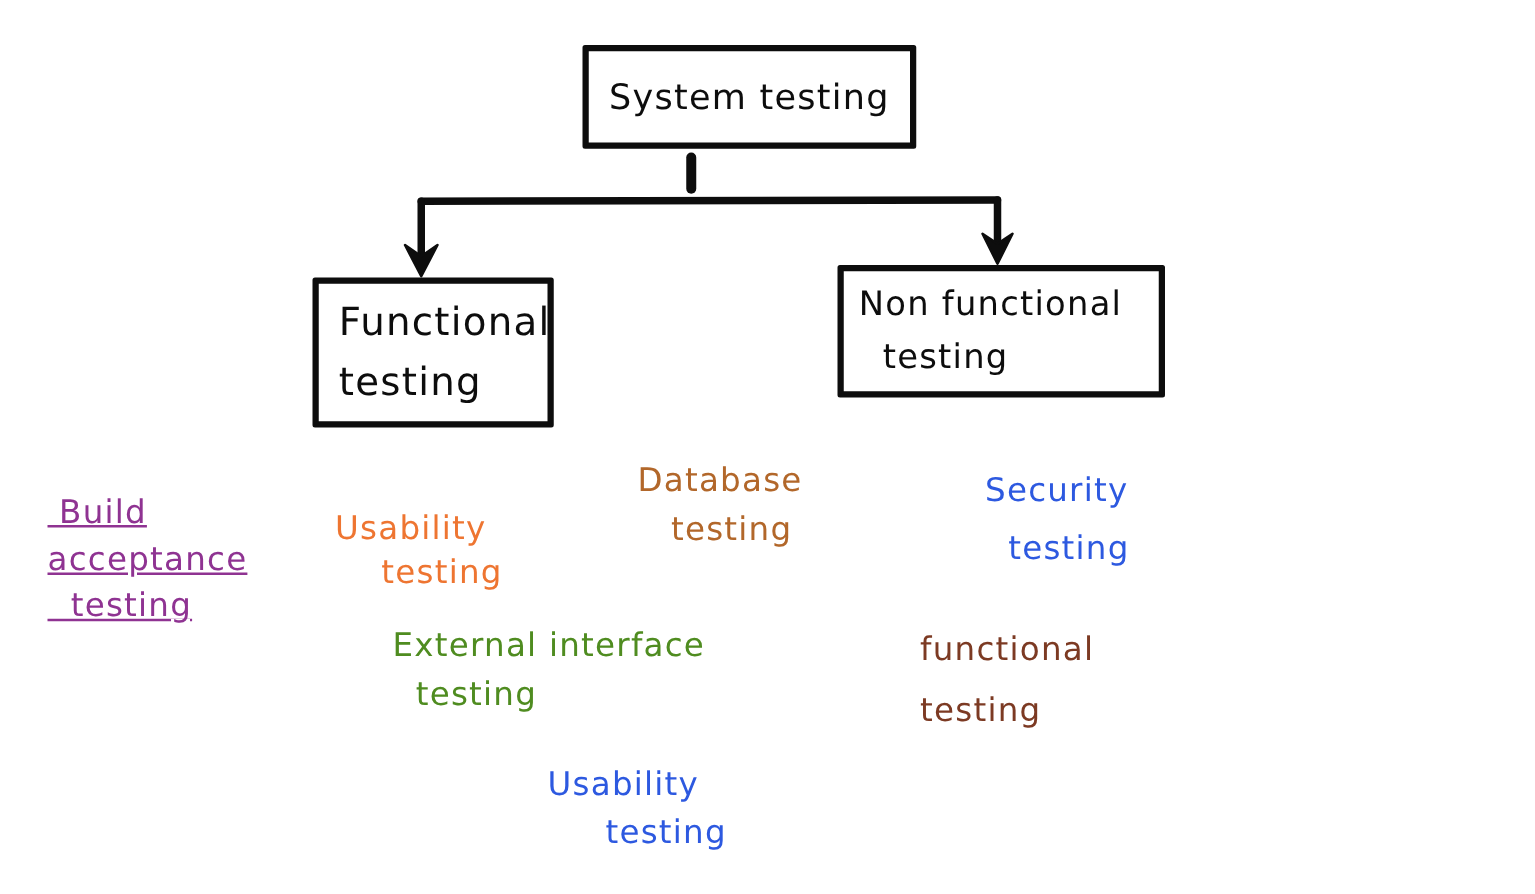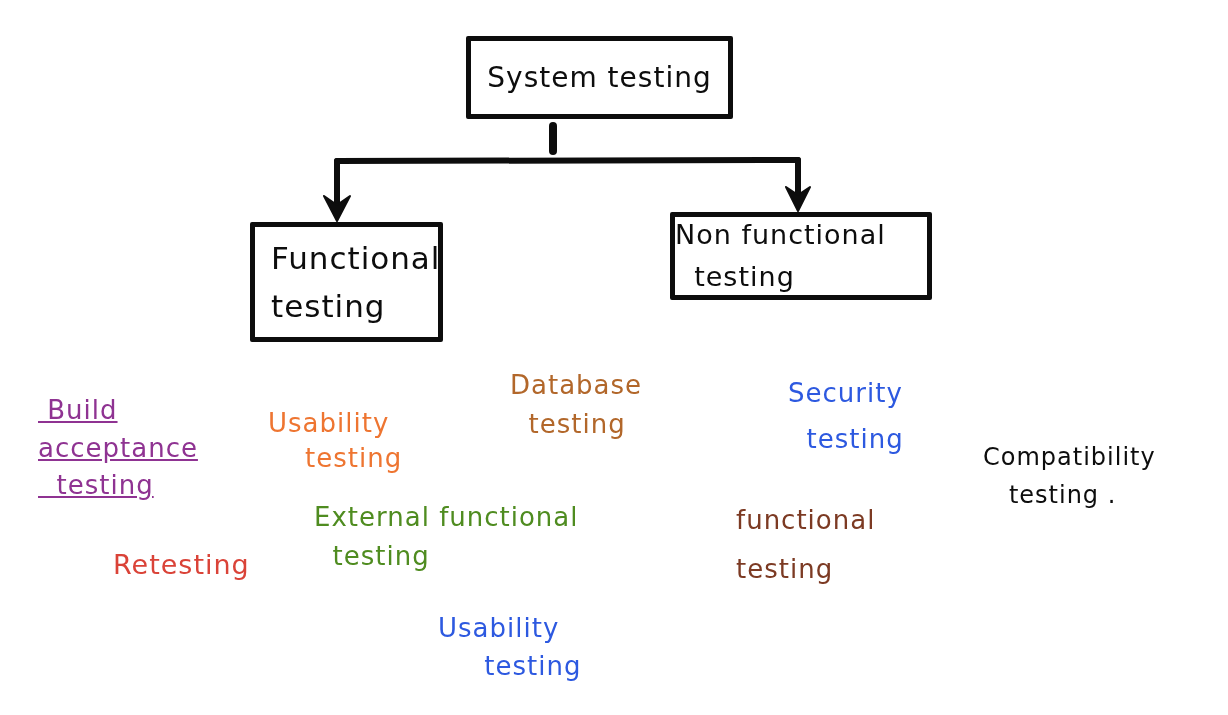--- a/index.html
+++ b/index.html
@@ -50,35 +50,35 @@
     width: 193px;
     height: 120px;
     padding-left: 16px;
     font-size: 31px;
     line-height: 1.55;
   }
   .nonfunc-box {
     left: 670px;
     top: 212px;
     width: 262px;
-    height: 88px;
-    padding-left: 0;
+    height: 106px;
+    padding-left: 12px;
     font-size: 27px;
     line-height: 1.55;
   }
   .hand-label {
     position: absolute;
     white-space: pre;
     letter-spacing: 1px;
     font-size: 26px;
     line-height: 1.45;
   }
   .lbl-build        { left: 38px;  top: 392px; text-decoration: underline; }
   .lbl-regression   { left: 268px; top: 406px; line-height: 1.35; }
-  .lbl-database     { left: 510px; top: 366px; line-height: 1.5; }
+  .lbl-database     { left: 510px; top: 366px; line-height: 1.5; text-align: center; }
   .lbl-security     { left: 788px; top: 371px; line-height: 1.75; }
   .lbl-compat       { left: 983px; top: 438px; font-size: 24px; line-height: 1.6; }
   .lbl-retesting    { left: 113px; top: 545px; font-size: 27px; }
   .lbl-external     { left: 314px; top: 498px; line-height: 1.5; }
   .lbl-performance  { left: 736px; top: 496px; line-height: 1.9; }
   .lbl-usability    { left: 438px; top: 610px; line-height: 1.45; }
 </style>
 </head>
 <body>
 
@@ -117,26 +117,23 @@
 
   <div class="hand-label lbl-regression" style="color: rgb(238, 117, 49);">Usability
     testing</div>
 
   <div class="hand-label lbl-database" style="color: rgb(178, 103, 42);">Database
   testing</div>
 
   <div class="hand-label lbl-security" style="color: rgb(45, 89, 224);">Security
   testing</div>
 
-  <div class="hand-label lbl-compat" style="color: rgb(13, 13, 13);">Compatibility
-   testing .</div>
 
-  <div class="hand-label lbl-retesting" style="color: rgb(218, 67, 56);">Retesting</div>
 
-  <div class="hand-label lbl-external" style="color: rgb(79, 140, 32);">External functional
+  <div class="hand-label lbl-external" style="color: rgb(79, 140, 32);">External interface
   testing</div>
 
   <div class="hand-label lbl-performance" style="color: rgb(124, 58, 35);">functional
 testing</div>
 
   <div class="hand-label lbl-usability" style="color: rgb(45, 89, 224);">Usability
      testing</div>
 
 </div>
 

